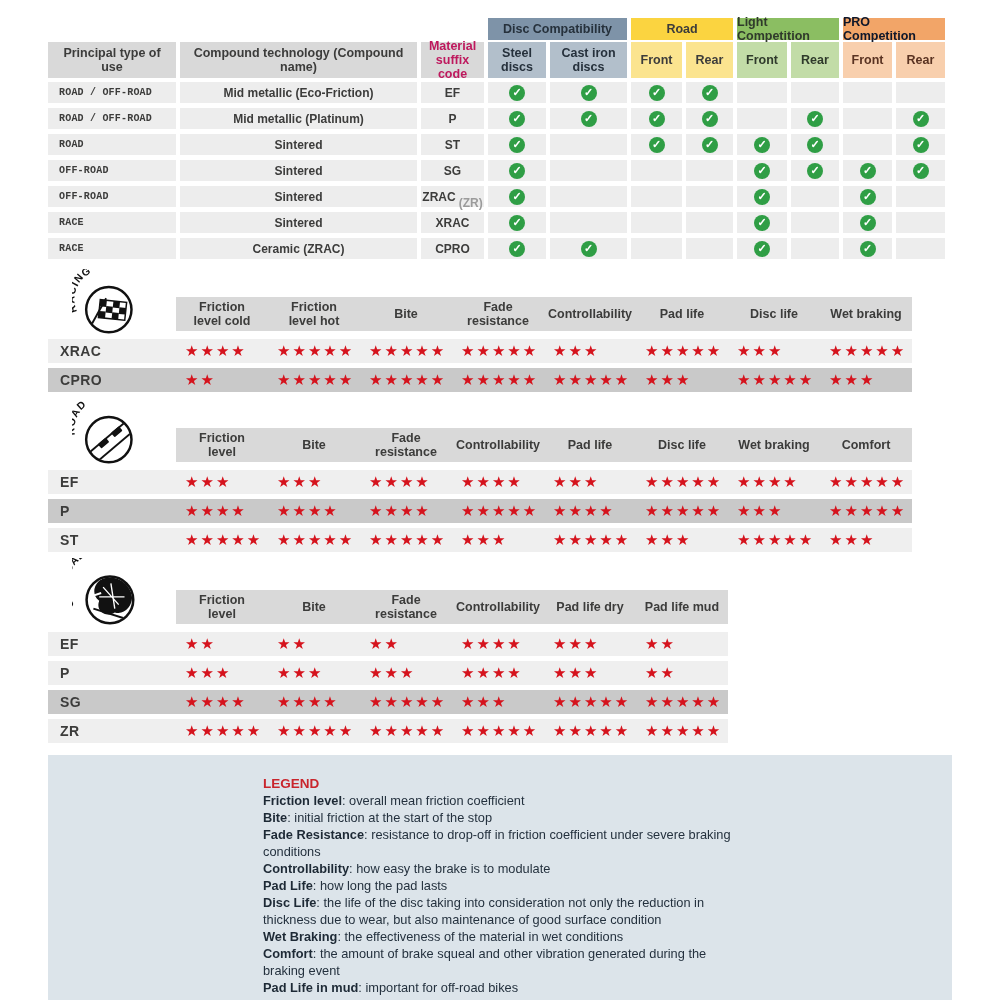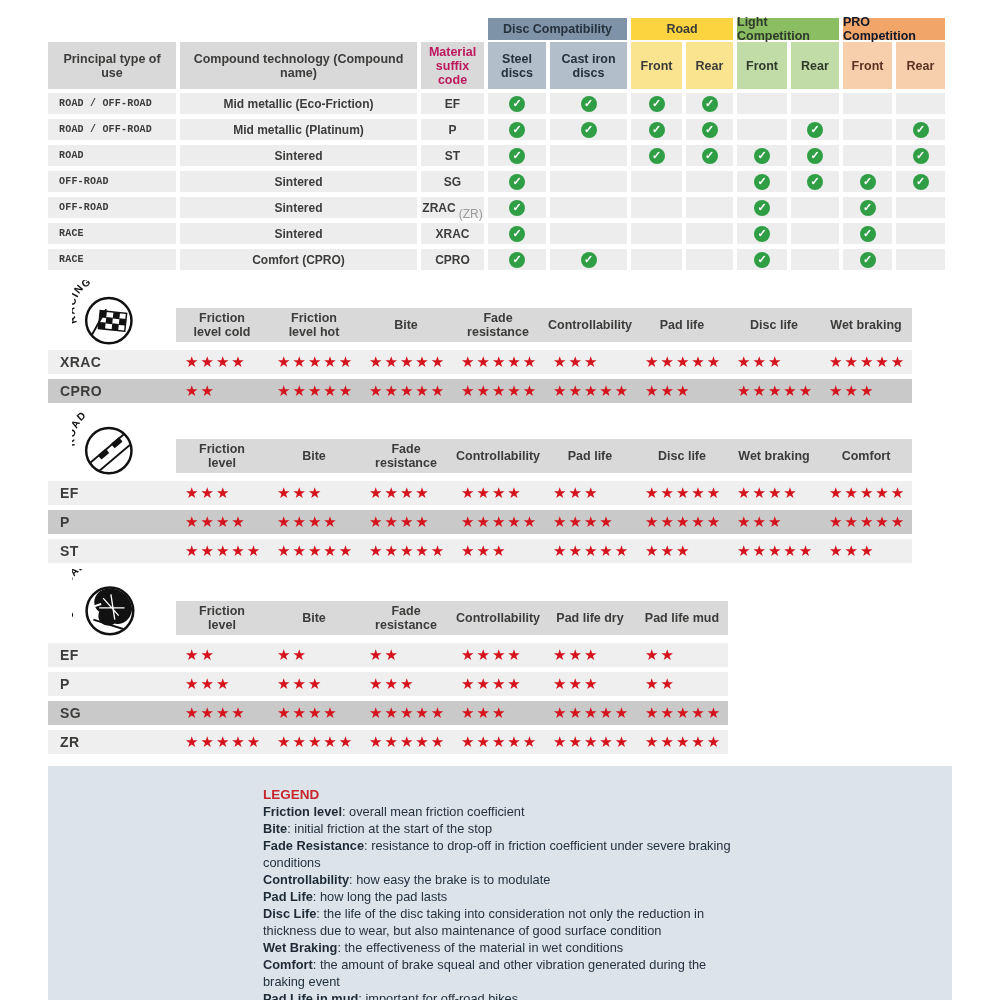--- a/index.html
+++ b/index.html
@@ -4,25 +4,25 @@
 <style>
   html,body{margin:0;padding:0;background:#fff;}
   body{width:1000px;height:1000px;font-family:"Liberation Sans",sans-serif;color:#3c3c3b;}
   .content{position:absolute;left:48px;top:18px;width:904px;}
 
   
   .compat-grid{display:grid;grid-template-columns:128px 237px 63px 58px 77px 51px 47px 50px 48px 49px 49px;column-gap:4px;}
   .group-row{margin-bottom:2px;}
   .group-cell{height:22px;display:flex;align-items:center;justify-content:center;font-size:12.5px;font-weight:bold;}
   .subhead-row{margin-bottom:4px;}
-  .subhead-cell{height:47px;display:flex;align-items:center;justify-content:center;text-align:center;font-size:12.5px;font-weight:bold;line-height:1.12;background:#d9d9d9;}
+  .subhead-cell{height:36px;display:flex;align-items:center;justify-content:center;text-align:center;font-size:12.5px;font-weight:bold;line-height:1.12;background:#d9d9d9;}
   .compat-row{margin-bottom:5px;}
   .compat-row .cell{height:21px;display:flex;align-items:center;justify-content:center;background:#ededed;font-size:12px;font-weight:bold;}
   .compat-row .cell.use{justify-content:flex-start;padding-left:11px;font-size:10px;letter-spacing:.2px;font-family:Liberation Mono, monospace;}
-  .code-note{color:#9b9b9b;font-weight:normal;margin-left:3px;margin-top:13px;}
+  .code-note{color:#9b9b9b;font-weight:bold;margin-left:3px;margin-top:13px;}
   .checkmark{width:16px;height:16px;border-radius:50%;background:#2f9e45;color:#fff;font-size:11px;font-weight:bold;display:flex;align-items:center;justify-content:center;line-height:1;}
 
   
   .rating-section{position:relative;}
   .rating-grid{display:grid;margin-bottom:5px;}
   .cols-8{grid-template-columns:128px repeat(8,92px);}
   .cols-6{grid-template-columns:128px repeat(6,92px);}
   .rating-head{margin-bottom:8px;}
   .rating-head .hcell{height:34px;display:flex;align-items:center;justify-content:center;text-align:center;font-size:12.5px;font-weight:bold;line-height:1.12;background:#d9d9d9;}
   .rating-head .spacer{background:transparent;}
@@ -204,21 +204,21 @@
             <div class="checkmark">✓</div>
           </div>
           <div class="cell"></div>
           <div class="cell">
             <div class="checkmark">✓</div>
           </div>
           <div class="cell"></div>
         </div>
         <div class="compat-grid compat-row">
           <div class="cell use">RACE</div>
-          <div class="cell">Comfort (CPRO)</div>
+          <div class="cell">Ceramic (ZRAC)</div>
           <div class="cell">
             <div class="" style="display: inline;">CPRO</div>
           </div>
           <div class="cell">
             <div class="checkmark">✓</div>
           </div>
           <div class="cell">
             <div class="checkmark">✓</div>
           </div>
           <div class="cell"></div>

